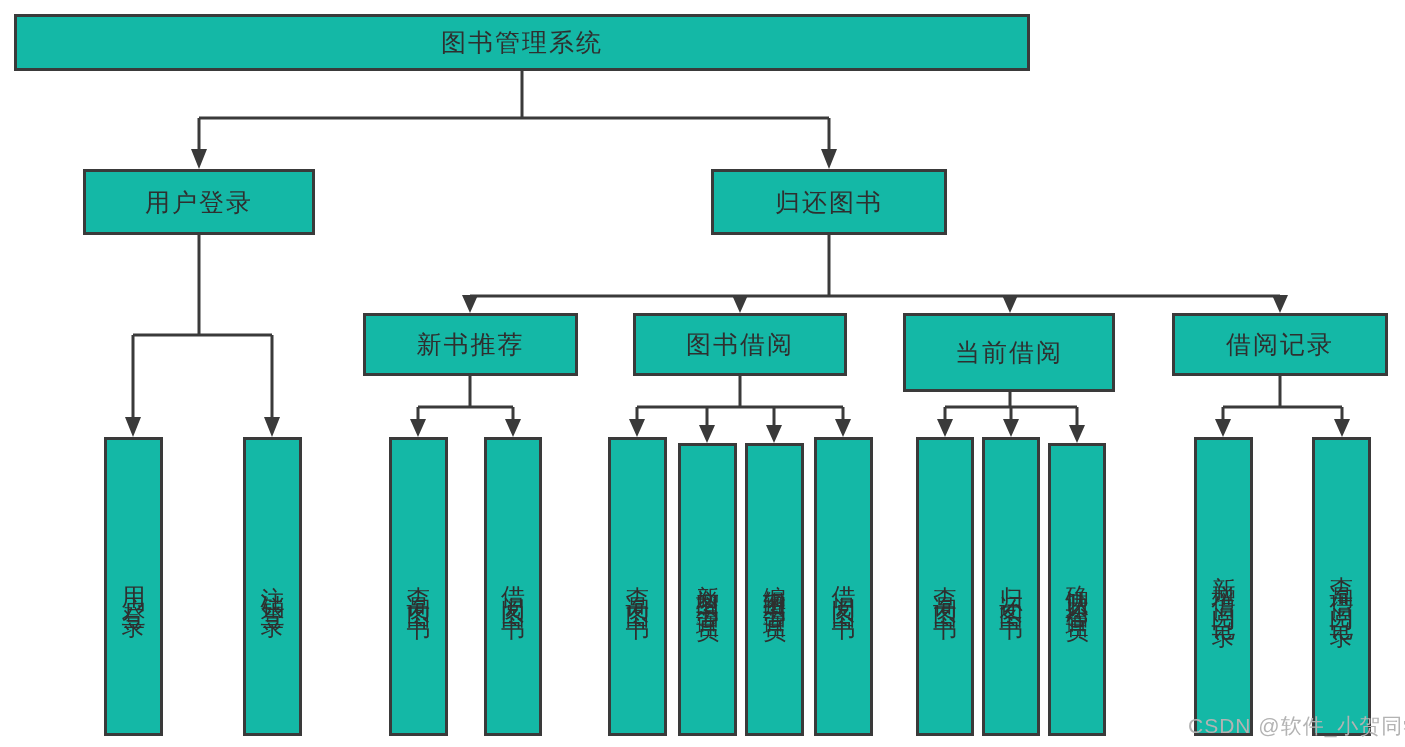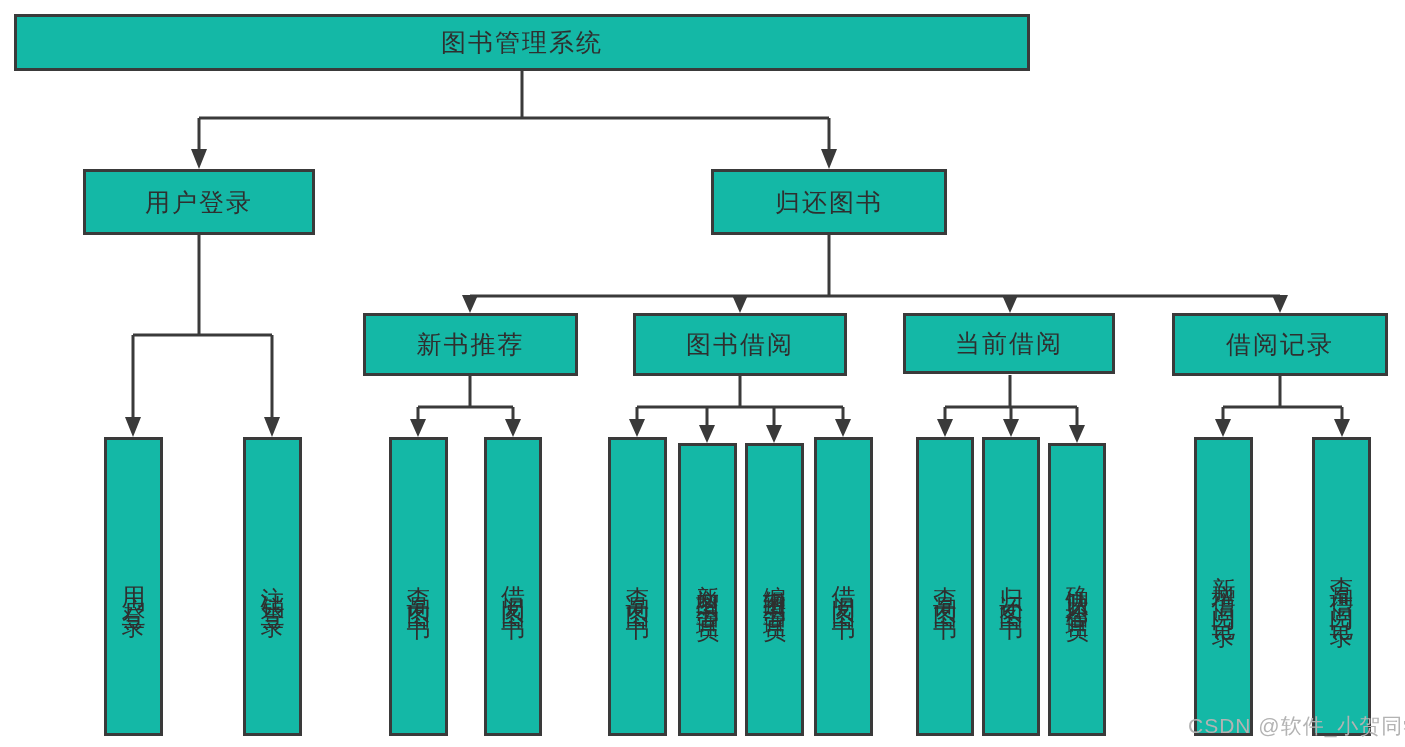--- a/index.html
+++ b/index.html
@@ -50,21 +50,21 @@
              M1215 419L1231 419L1223 437Z M1334 419L1350 419L1342 437Z" fill="#3a3a3a" stroke="none"></path>
   </svg>
 
   <div class="node h" style="left:14px;top:14px;width:1016px;height:57px;">图书管理系统</div>
 
   <div class="node h" style="left:83px;top:169px;width:232px;height:66px;">用户登录</div>
   <div class="node h" style="left:711px;top:169px;width:236px;height:66px;">归还图书</div>
 
   <div class="node h" style="left:363px;top:313px;width:215px;height:63px;text-align:right;">新书推荐</div>
   <div class="node h" style="left:633px;top:313px;width:214px;height:63px;">图书借阅</div>
-  <div class="node h" style="left:903px;top:313px;width:212px;height:61px;">当前借阅</div>
+  <div class="node h" style="left:903px;top:313px;width:212px;height:79px;">当前借阅</div>
   <div class="node h" style="left:1172px;top:313px;width:216px;height:63px;">借阅记录</div>
 
   <div class="node v" style="left:104px;top:437px;width:59px;height:299px;">用户登录</div>
   <div class="node v" style="left:243px;top:437px;width:59px;height:299px;">注销登录</div>
 
   <div class="node v" style="left:389px;top:437px;width:59px;height:299px;">查询图书</div>
   <div class="node v" style="left:484px;top:437px;width:58px;height:299px;">借阅图书</div>
 
   <div class="node v" style="left:608px;top:437px;width:59px;height:299px;">查询图书</div>
   <div class="node v long" style="left:678px;top:443px;width:59px;height:293px;">新增图书（管理员）</div>

